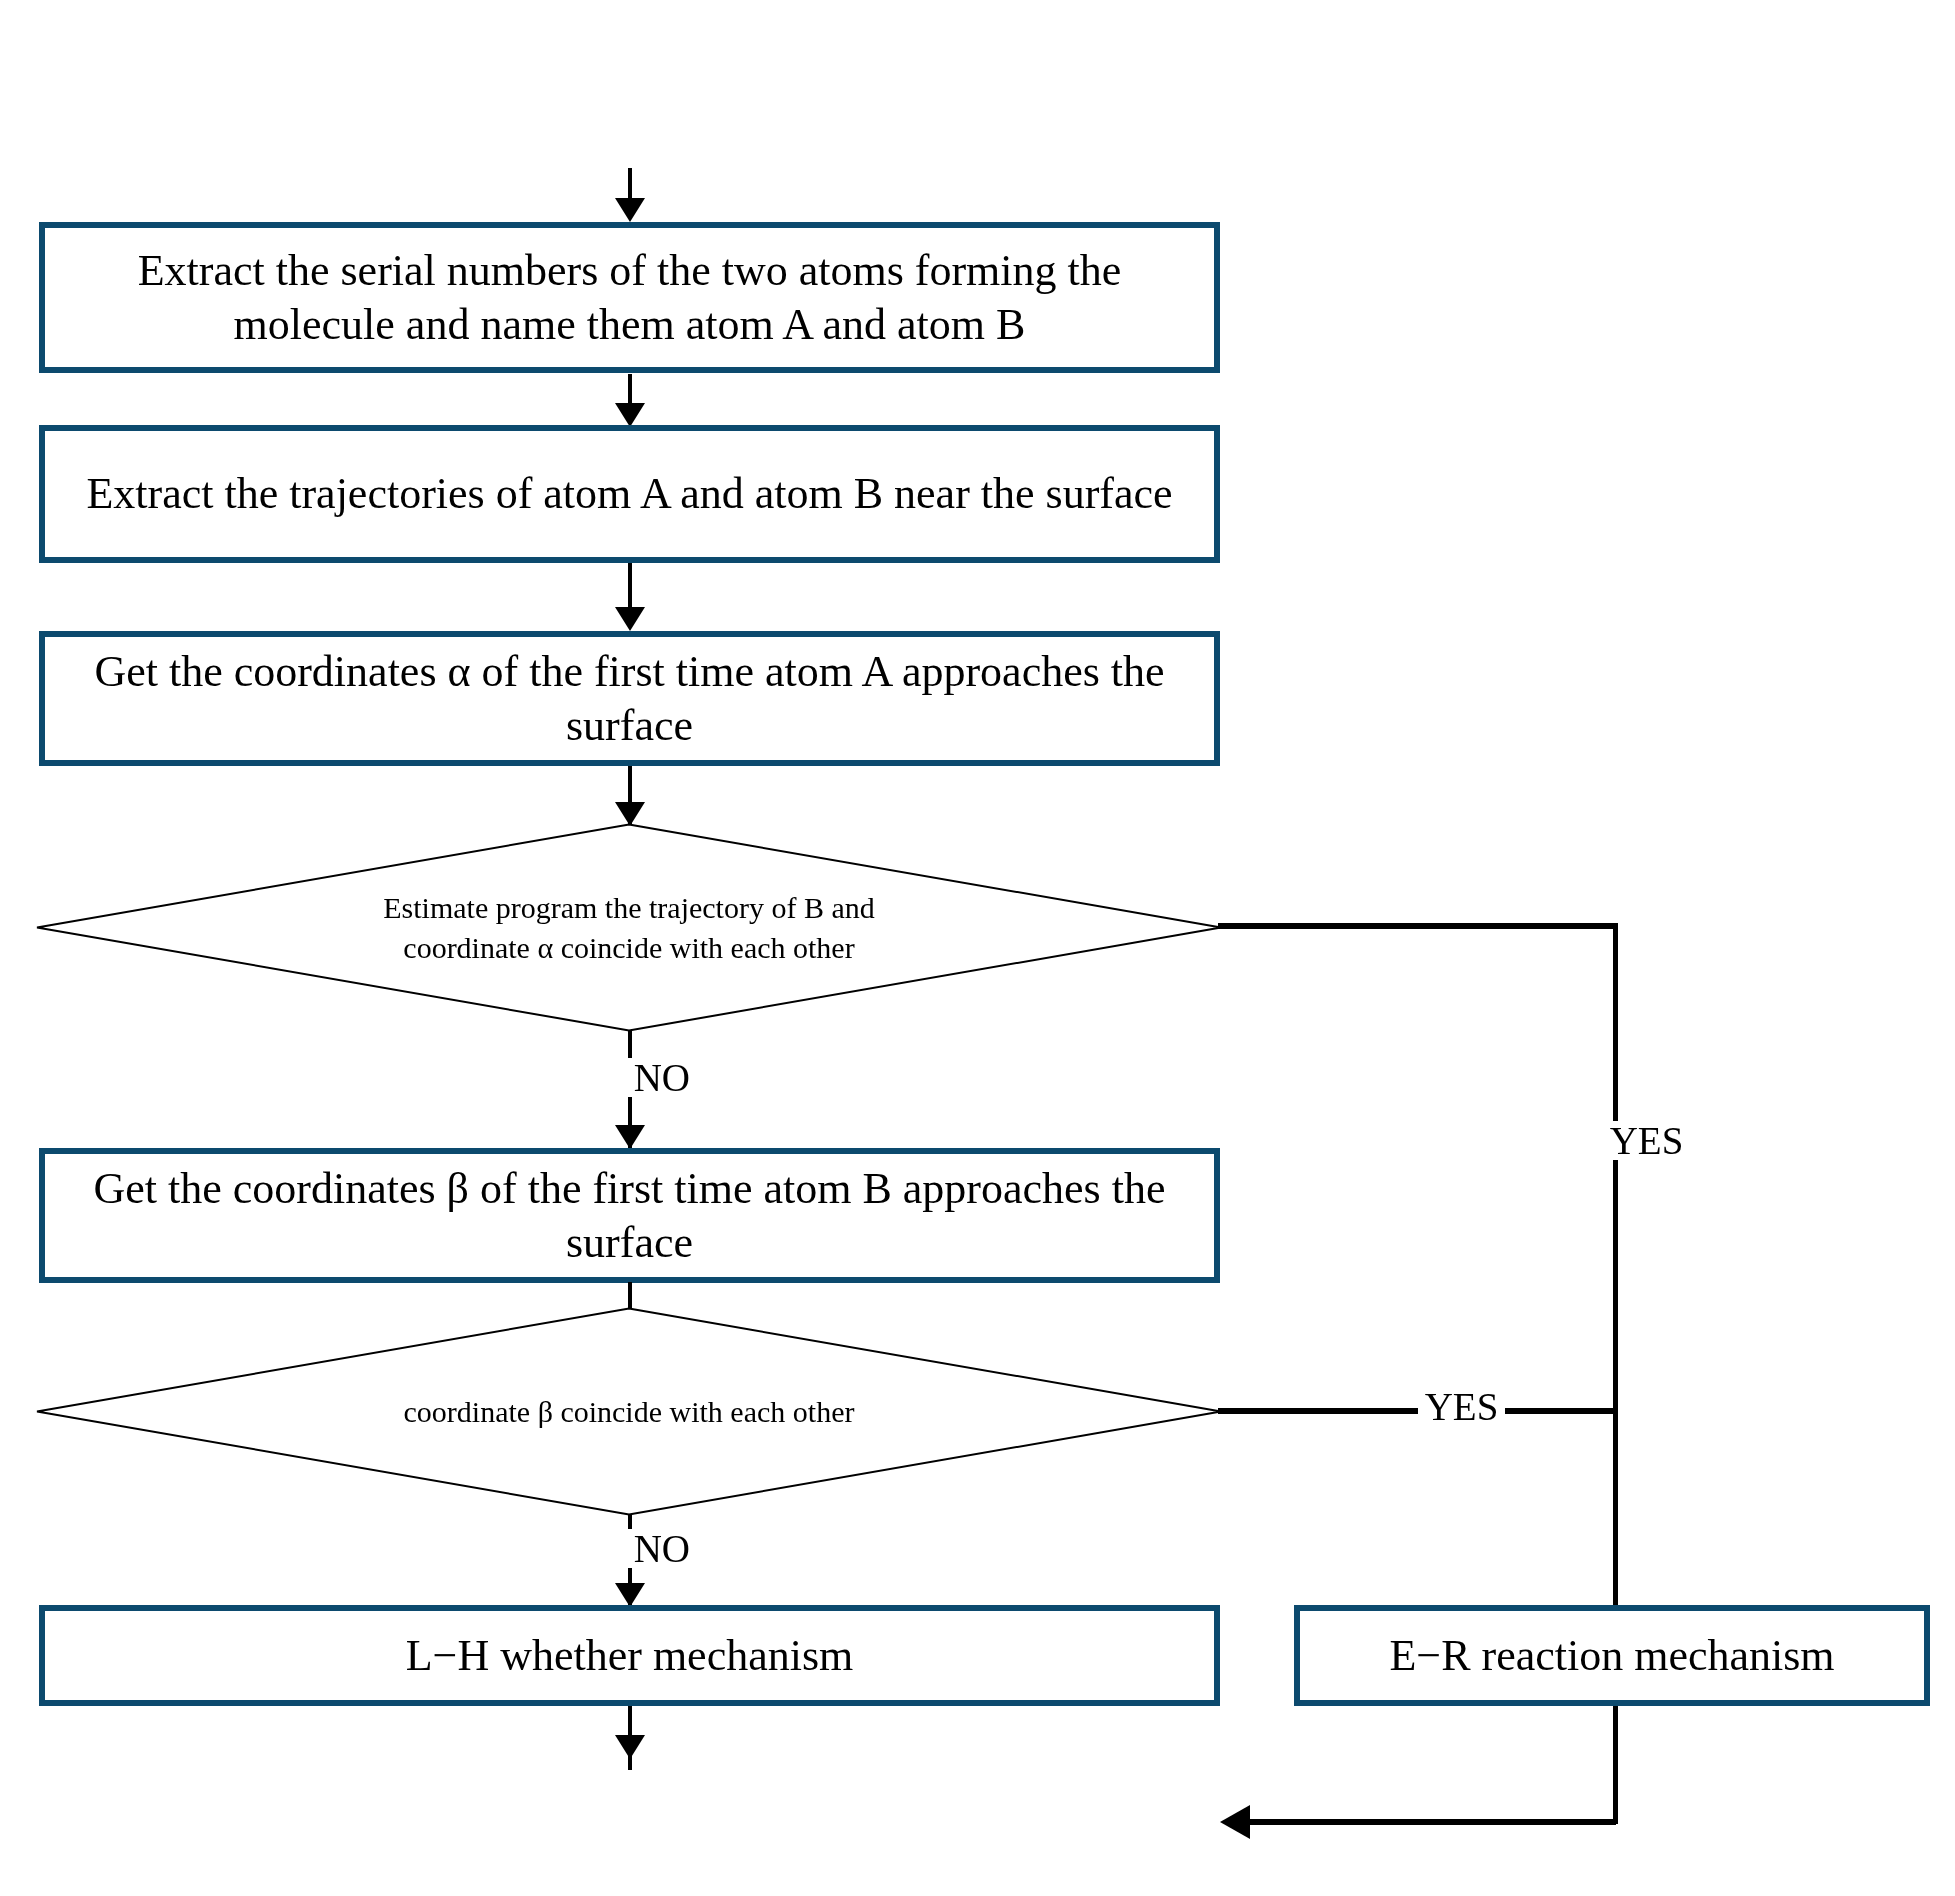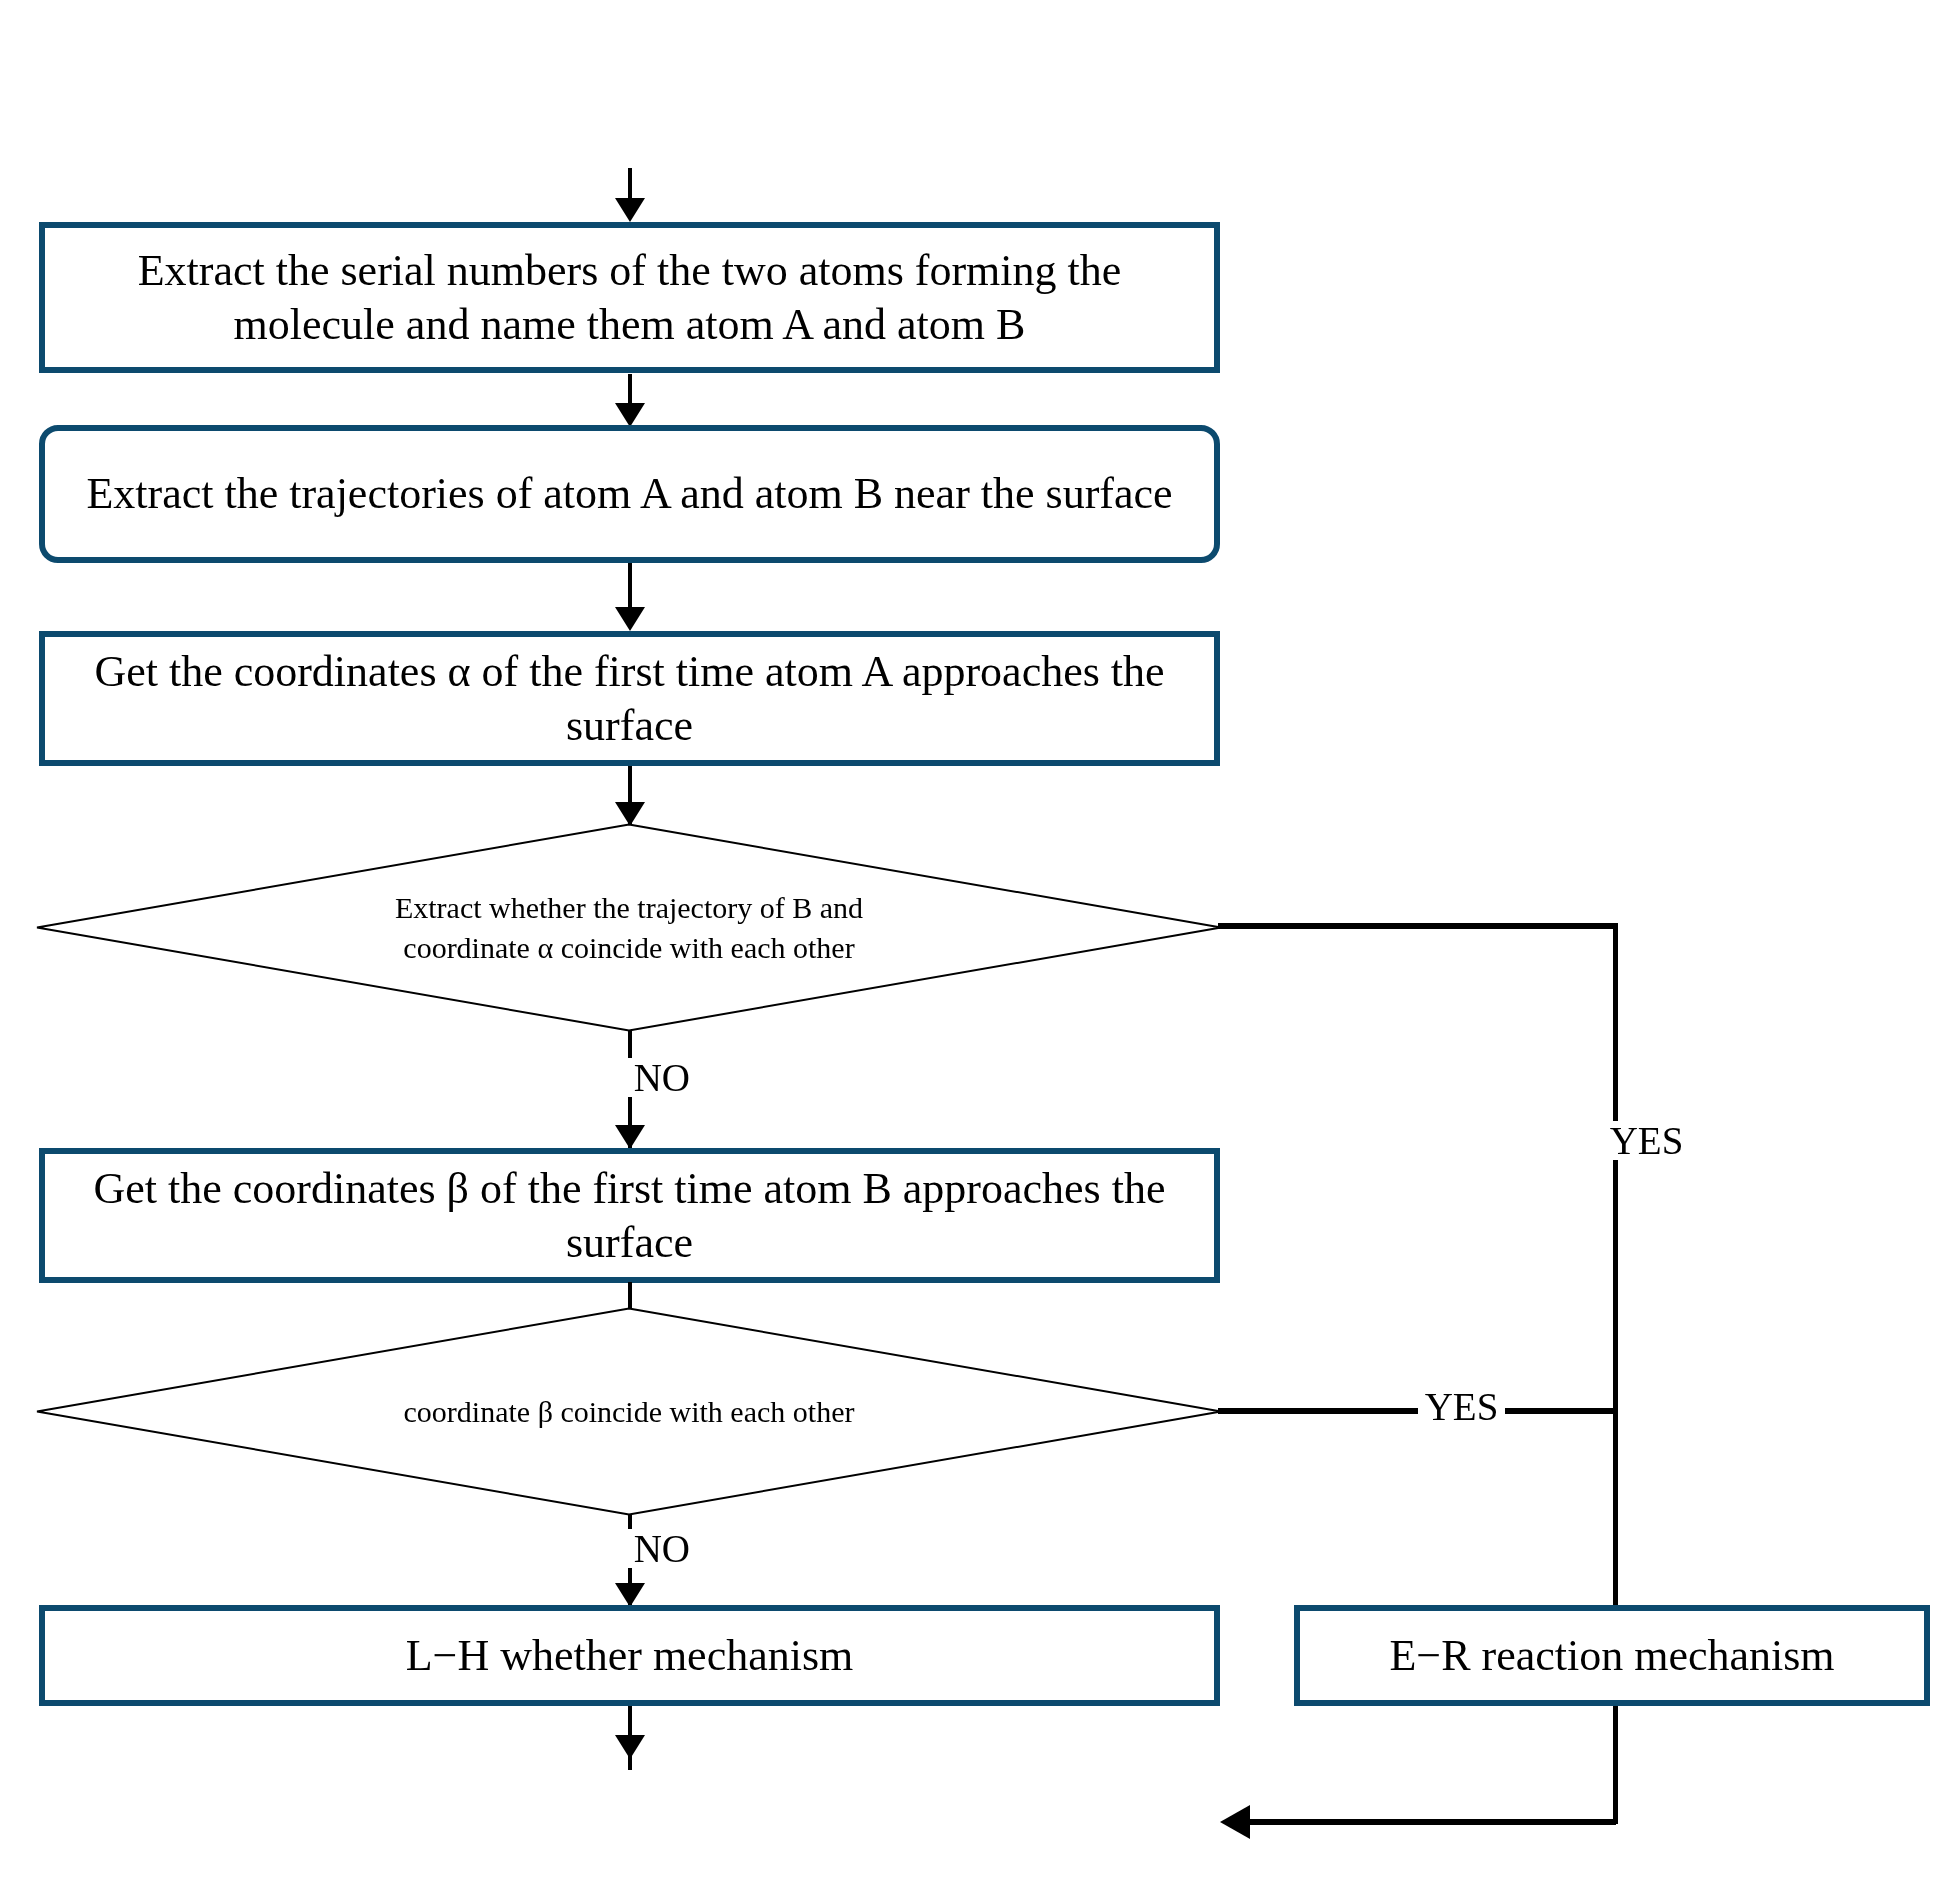--- a/index.html
+++ b/index.html
@@ -90,40 +90,40 @@
   <div class="edge v-line" style="left:628px;top:168px;width:4px;height:39px;"></div>
   <div class="arrow-down" style="left:615px;top:198px;"></div>
 
   <div class="node rect fs-big" style="left:39px;top:222px;width:1181px;height:151px;">
     <span class="label">Extract the serial numbers of the two atoms forming the molecule and name them atom A and atom B</span>
   </div>
 
   <div class="edge v-line" style="left:628px;top:374px;width:4px;height:37px;"></div>
   <div class="arrow-down" style="left:615px;top:403px;"></div>
 
-  <div class="node rect fs-big" style="left:39px;top:425px;width:1181px;height:138px;border-radius:19px;">
+  <div class="node rect fs-big" style="left:39px;top:425px;width:1181px;height:138px;">
     <span class="label">Extract the trajectories of atom A and atom B near the surface</span>
   </div>
 
   <div class="edge v-line" style="left:628px;top:563px;width:4px;height:61px;"></div>
   <div class="arrow-down" style="left:615px;top:607px;"></div>
 
   <div class="node rect fs-big" style="left:39px;top:631px;width:1181px;height:135px;">
     <span class="label">Get the coordinates α of the first time atom A approaches the surface</span>
   </div>
 
   <div class="edge v-line" style="left:628px;top:766px;width:4px;height:59px;"></div>
   <div class="arrow-down" style="left:615px;top:802px;"></div>
 
   <div class="diamond-wrap" style="left:35px;top:823px;width:1188px;height:209px;">
     <svg width="1188" height="209" viewBox="0 0 1765 310">
       <polygon points="882.5,2 1762,155 882.5,308 3,155" fill="#ffffff" stroke="#000000" stroke-width="3"></polygon>
     </svg>
     <div class="diamond-text">
-      <div>Extract whether the trajectory of B and</div>
+      <div>Estimate program the trajectory of B and</div>
       <div>coordinate α coincide with each other</div>
     </div>
   </div>
 
   <div class="edge v-line" style="left:628px;top:1030px;width:4px;height:118px;"></div>
   <div class="edge-label" style="left:592px;top:1058px;">NO</div>
   <div class="arrow-down" style="left:615px;top:1125px;"></div>
 
   <div class="edge h-thick" style="left:1218px;top:923px;width:400px;"></div>
   <div class="edge v-thick" style="left:1613px;top:923px;height:747px;"></div>

